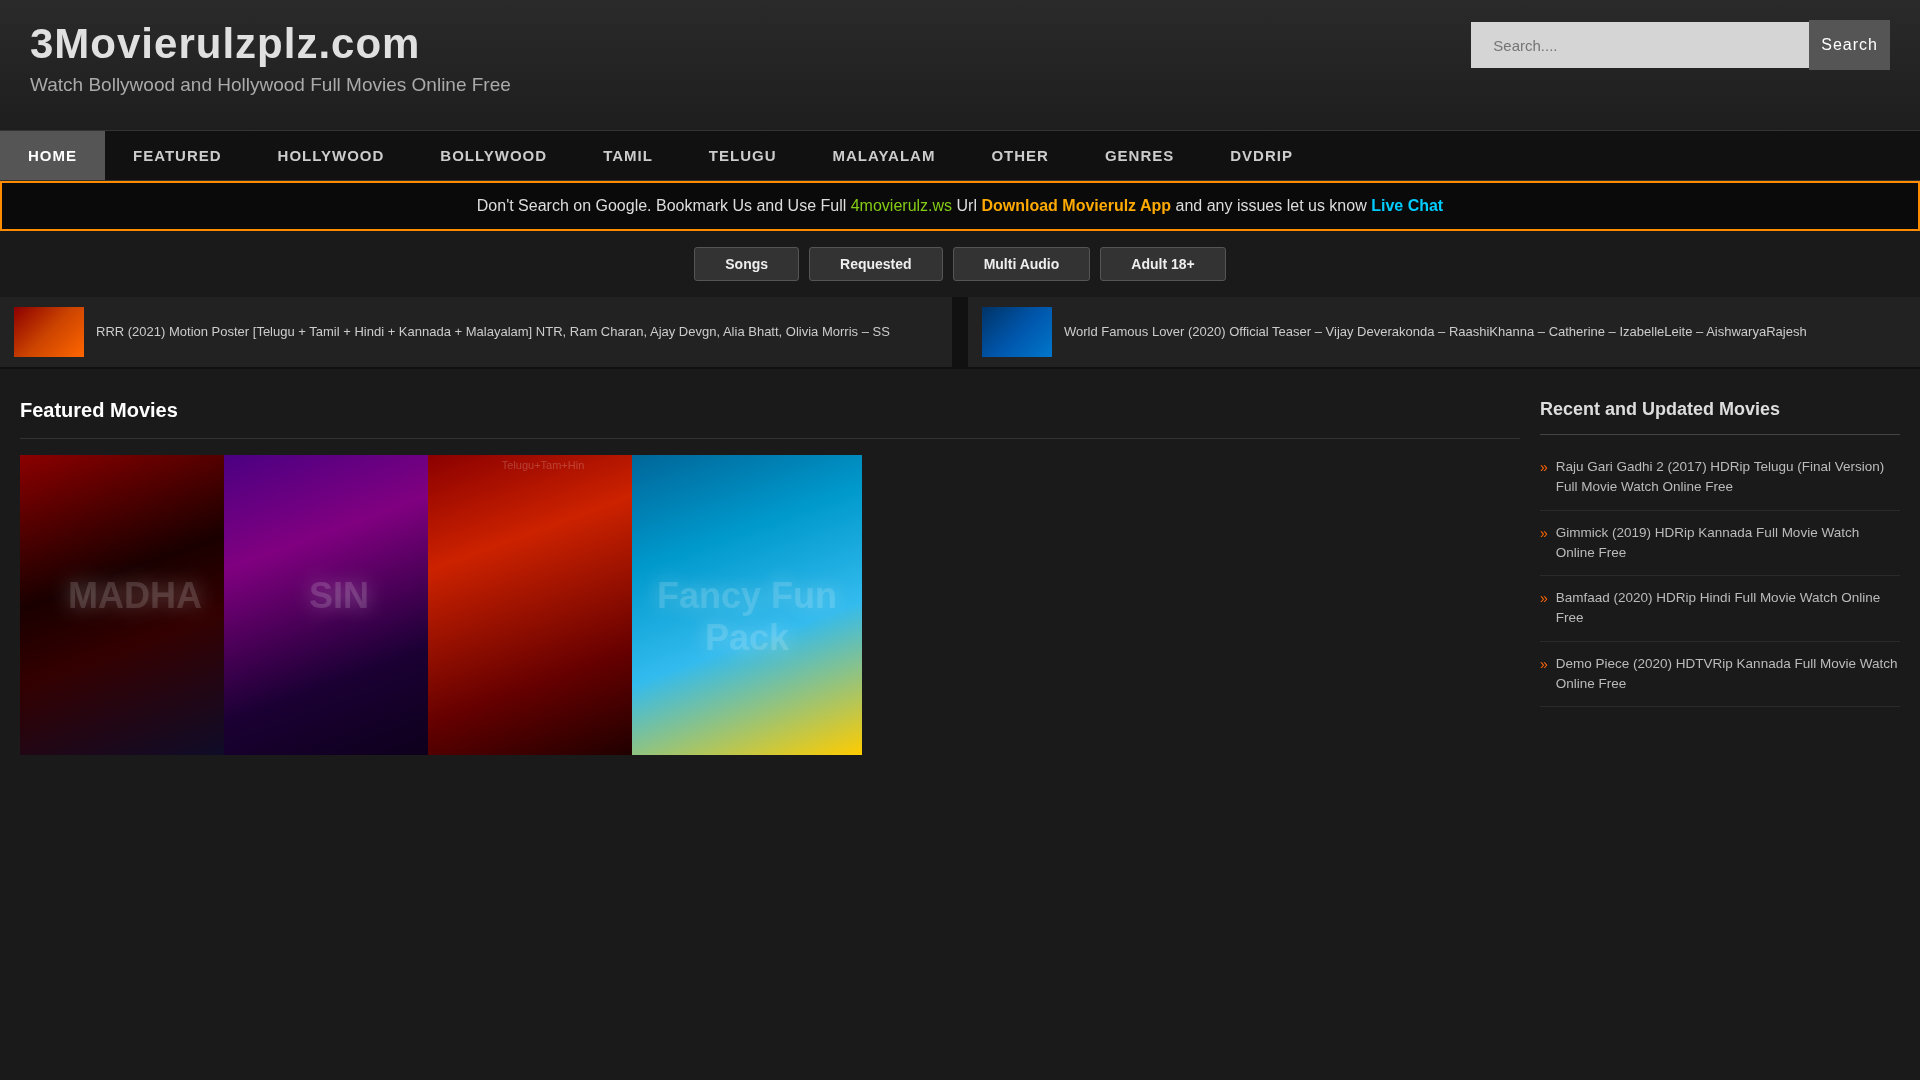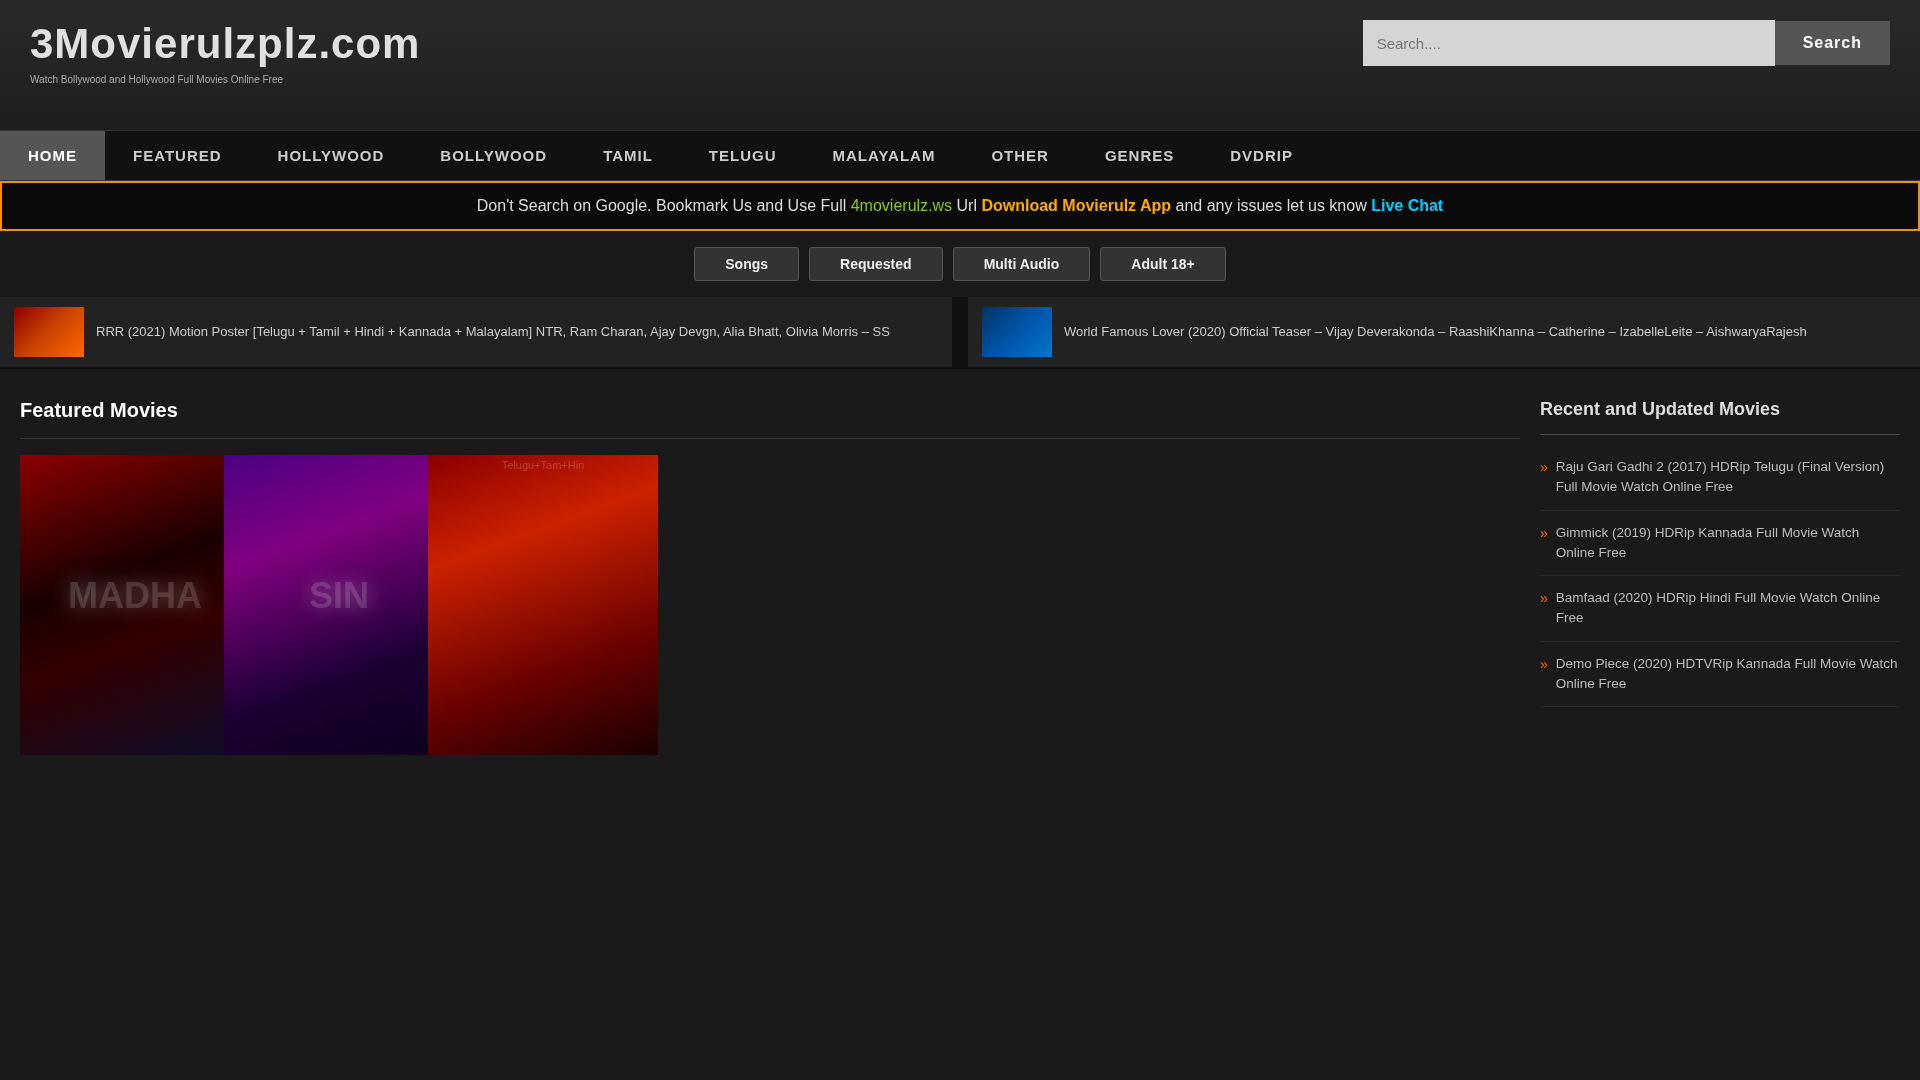--- a/index.html
+++ b/index.html
@@ -21,46 +21,46 @@
       min-height: 130px;
     }
     .site-title {
       color: #e0e0e0;
       font-size: 42px;
       font-weight: bold;
       letter-spacing: 1px;
     }
     .site-tagline {
       color: #aaa;
-      font-size: 10px;
+      font-size: 19px;
       margin-top: 6px;
     }
     .search-area {
       display: flex;
       align-items: center;
       gap: 0;
     }
     .search-input {
-      width: 412px;
+      width: 338px;
       height: 46px;
-      padding: 0 14px;
+      padding: 0 22px;
       background: #d5d5d5;
       border: none;
       font-size: 15px;
       color: #555;
       outline: none;
     }
     .search-button {
-      height: 44px;
-      padding: 0 28px;
+      height: 50px;
+      padding: 0 12px;
       background: #555;
       color: #fff;
       border: none;
       font-size: 16px;
-      font-weight: bold;
+      font-weight: normal;
       cursor: pointer;
       letter-spacing: 1px;
     }
 
     
     .nav {
       background: #111;
       border-top: 1px solid #333;
       border-bottom: 1px solid #333;
     }
@@ -330,20 +330,25 @@
         <div class="movie-card">
           <div class="movie-poster" style="background: linear-gradient(160deg, rgb(75, 0, 130) 0%, rgb(128, 0, 128) 30%, rgb(26, 0, 51) 70%, rgb(13, 0, 26) 100%);">
             <div class="poster-label">SIN</div>
           </div>
         </div>
         <div class="movie-card">
           <div class="movie-poster" style="background: linear-gradient(160deg, rgb(139, 0, 0) 0%, rgb(204, 34, 0) 30%, rgb(102, 0, 0) 70%, rgb(26, 0, 0) 100%);">
             <div class="poster-sublabel">Telugu+Tam+Hin</div>
           </div>
         </div>
+        <div class="movie-card">
+          <div class="movie-poster" style="background: linear-gradient(160deg, rgb(0, 102, 153) 0%, rgb(0, 153, 204) 30%, rgb(51, 187, 238) 60%, rgb(255, 204, 0) 100%);">
+            <div class="poster-label">Fancy Fun Pack</div>
+          </div>
+        </div>
       </div>
   </div>
 
   <div class="sidebar">
     <div class="sidebar-title">Recent and Updated Movies</div>
     <div id="sidebar-items">
         <div class="sidebar-item">
           <span class="sidebar-arrow">»</span>
           <span class="sidebar-item-text">Raju Gari Gadhi 2 (2017) HDRip Telugu (Final Version) Full Movie Watch Online Free</span>
         </div>

